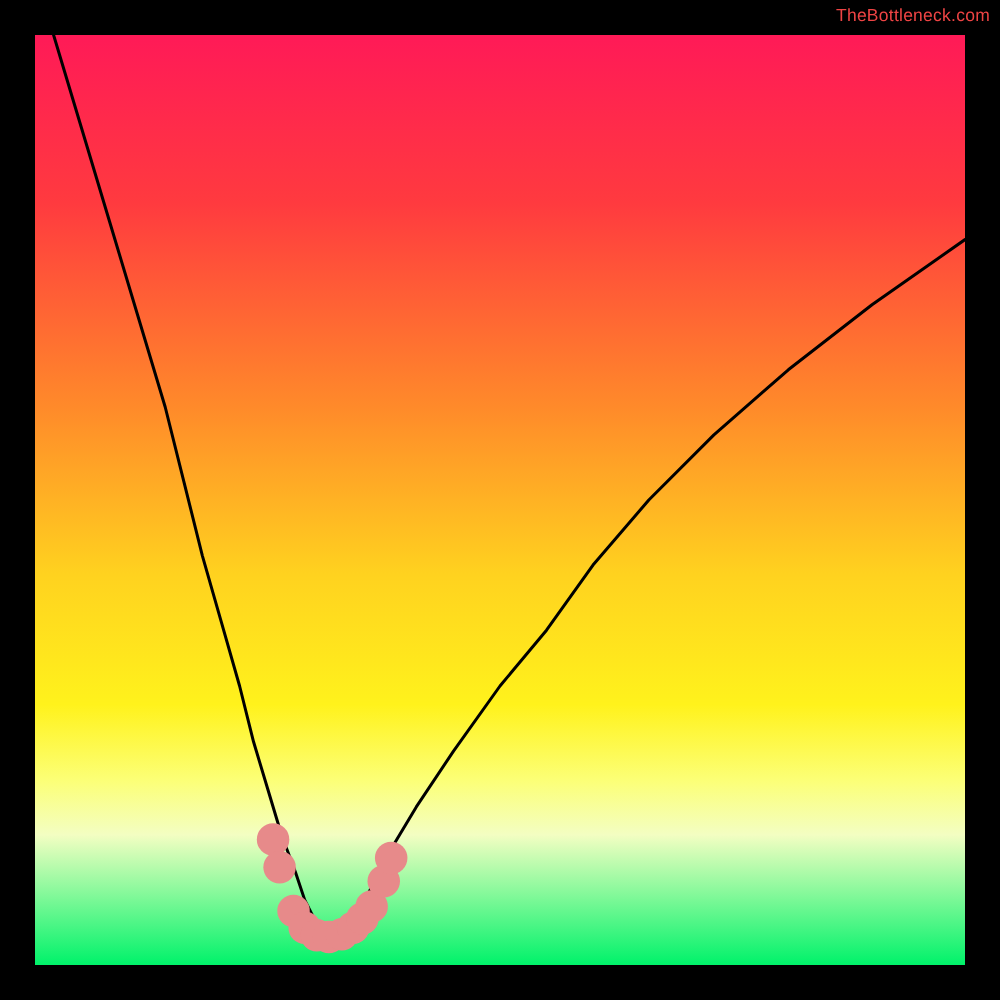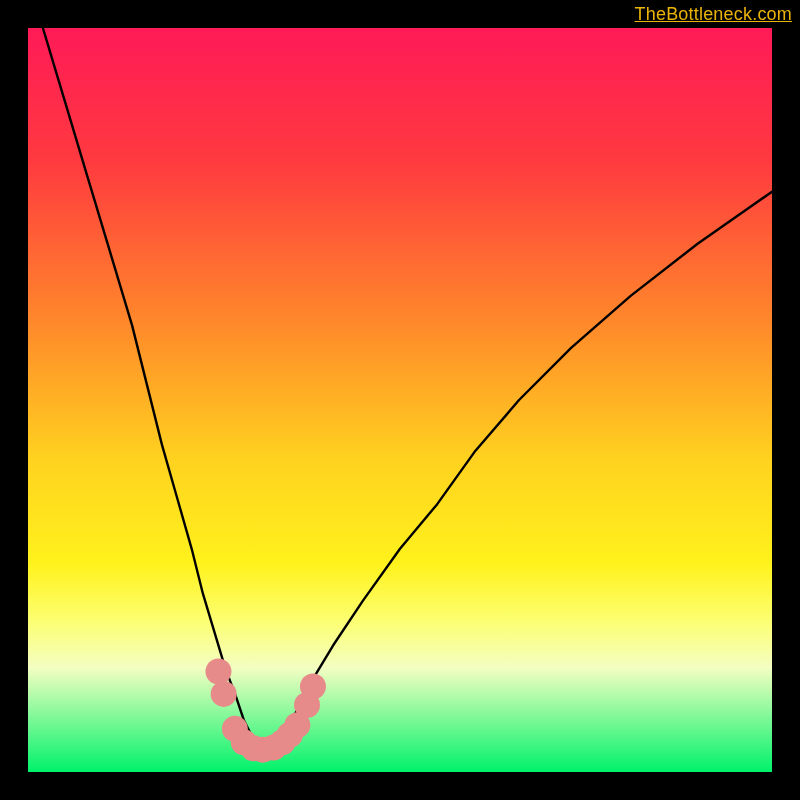--- a/index.html
+++ b/index.html
@@ -21,26 +21,25 @@
     left: 28px;
     top: 28px;
     width: 744px;
     height: 744px;
     overflow: hidden;
   }
   .watermark {
     position: absolute;
     top: 4px;
     right: 8px;
-    color: #eab308;
-    font-size: 18px;
+    color: #ef4444;
+    font-size: 14px;
     font-weight: 500;
     letter-spacing: 0.2px;
     user-select: none;
-    text-decoration: underline;
   }
   svg { display: block; }
 </style>
 </head>
 <body>
 
 <div class="frame">
   <div class="plot">
     <svg id="chart-svg" width="744" height="744" viewBox="0 0 744 744">
         <defs>

